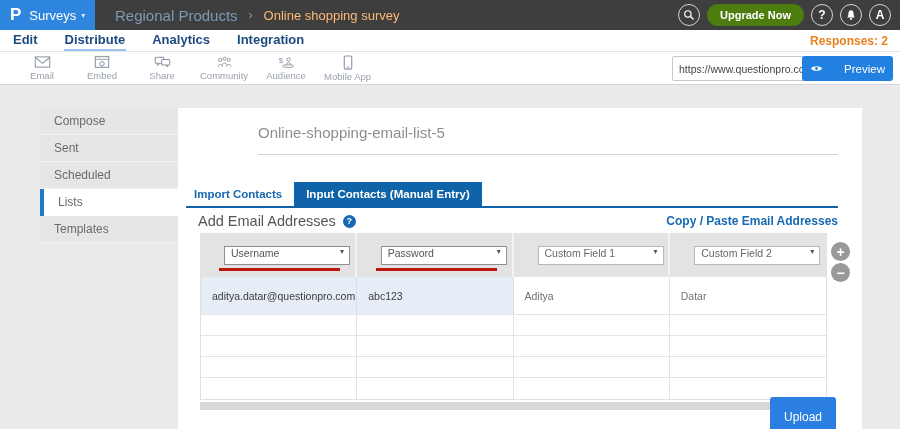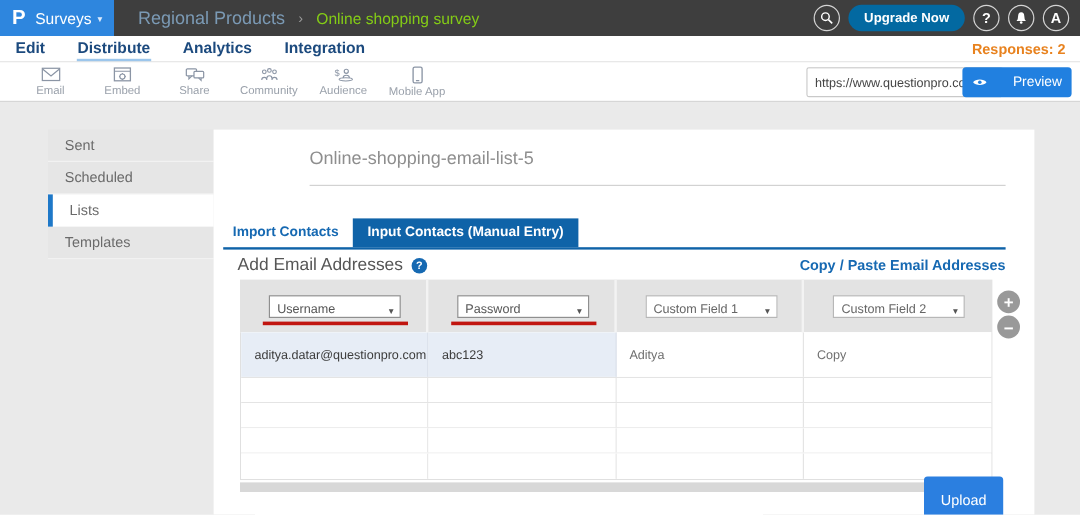--- a/index.html
+++ b/index.html
@@ -7,24 +7,24 @@
   .app { position:relative; width:900px; height:429px; overflow:hidden; background:#eaeaea; }
 
   
   .topbar { height:30px; background:#3e3e3e; display:flex; align-items:center; color:#fff; }
   .brand { width:95px; height:30px; background:#2e86de; display:flex; align-items:center; padding-left:10px; }
   .logo { font-weight:bold; font-size:17px; margin-right:8px; }
   .brand-name { font-size:13px; }
   .brand-caret { font-size:8px; margin-left:5px; color:#dceafc; }
   .crumb-folder { margin-left:20px; font-size:15px; color:#7b9ab5; }
   .crumb-sep { color:#9a9a9a; margin:0 11px; font-size:12px; }
-  .crumb-current { color:#84cc16; font-size:13px; }
+  .crumb-current { color:#fdba74; font-size:13px; }
   .topbar-right { margin-left:auto; display:flex; align-items:center; gap:7px; padding-right:9px; }
   .circle-btn { width:22px; height:22px; border:1px solid #d4d4d4; border-radius:50%; display:flex; align-items:center; justify-content:center; color:#fff; font-size:12px; font-weight:bold; background:transparent; }
-  .upgrade { background:#0369a1; color:#fff; font-weight:bold; font-size:11px; border-radius:12px; padding:5px 13px; height:22px; display:flex; align-items:center; }
+  .upgrade { background:#4d7c0f; color:#fff; font-weight:bold; font-size:11px; border-radius:12px; padding:5px 13px; height:22px; display:flex; align-items:center; }
 
   
   .navbar { height:22px; background:#fff; border-bottom:1px solid #e3e3e3; display:flex; align-items:stretch; padding:0 12px; font-size:13px; color:#1c4a7e; font-weight:600; }
   .nav-item { display:flex; align-items:center; border-bottom:2px solid transparent; margin-right:25px; padding:0 1px; }
   .nav-item.active { border-bottom-color:#9cc6ec; }
   .responses { margin-left:auto; display:flex; align-items:center; color:#e8821e; font-size:12px; font-weight:600; }
 
   
   .toolbar { height:33px; background:#fff; border-bottom:1px solid #d6d6d6; display:flex; align-items:center; padding-left:20px; position:relative; }
   .tool { display:flex; flex-direction:column; align-items:center; justify-content:center; margin-right:16px; min-width:44px; color:#8b95a5; }
@@ -51,21 +51,21 @@
 
   .section-row { position:absolute; left:20px; right:24px; top:105px; display:flex; align-items:center; }
   .section-title { font-size:14.5px; color:#565656; }
   .help-dot { width:13px; height:13px; border-radius:50%; background:#1669b2; color:#fff; font-size:9px; font-weight:bold; display:inline-flex; align-items:center; justify-content:center; margin-left:7px; }
   .copy-link { margin-left:auto; font-size:12px; font-weight:bold; color:#1669b2; }
 
   .table { position:absolute; left:22px; top:125px; width:627px; }
   .thead { display:flex; background:#e3e3e3; height:44px; }
   .th { width:25%; position:relative; border-right:2px solid #f3f3f3; }
   .th:last-child { border-right:none; }
-  .hdr-select { position:absolute; left:24px; top:13px; width:110px; height:19px; background:#fff; border:1px solid #8f8f8f; font-size:10.5px; color:#555; display:flex; align-items:flex-end; justify-content:space-between; padding:0 5px 0 6px; }
+  .hdr-select { position:absolute; left:24px; top:13px; width:126px; height:19px; background:#fff; border:1px solid #8f8f8f; font-size:10.5px; color:#555; display:flex; align-items:flex-start; justify-content:space-between; padding:0 5px 0 6px; }
   .th.unmapped .hdr-select { border-color:#b7b7b7; color:#666;gap:20px; }
   .sel-caret { font-size:8px; color:#555; }
   .red-line { position:absolute; left:19px; top:35px; width:121px; height:3px; background:#c1150f; }
 
   .tbody { border:1px solid #e0e0e0; border-top:none; }
   .trow { display:flex; height:21px; border-bottom:1px solid #e4e4e4; background:#fff; }
   .trow:last-child { border-bottom:none; }
   .trow.filled { height:38px; }
   .td { width:25%; border-right:1px solid #e4e4e4; font-size:10.5px; display:flex; align-items:center; padding-left:11px; color:#6f6f6f; background:#fff; overflow:hidden; white-space:nowrap; }
   .td:last-child { border-right:none; }
@@ -190,20 +190,21 @@
           <path d="M1 4.5 C3 1.2 11 1.2 13 4.5 C11 7.8 3 7.8 1 4.5 Z" fill="#fff"></path>
           <circle cx="7" cy="4.5" r="1.6" fill="#2180e0"></circle>
         </svg>
       <span>Preview</span>
     </div>
   </div>
 
   <div class="page">
 
     <aside class="sidebar">
+      <div class="side-item">Compose</div>
       <div class="side-item">Sent</div>
       <div class="side-item">Scheduled</div>
       <div class="side-item active">Lists</div>
       <div class="side-item">Templates</div>
     </aside>
 
     <section class="card">
 
       <div class="list-title">Online-shopping-email-list-5</div>
 
@@ -246,21 +247,21 @@
               <span class="sel-caret">▾</span>
             </div>
           </div>
         </div>
 
         <div class="tbody">
           <div class="trow filled">
             <div class="td hl">aditya.datar@questionpro.com</div>
             <div class="td hl">abc123</div>
             <div class="td">Aditya</div>
-            <div class="td">Copy</div>
+            <div class="td">Datar</div>
           </div>
           <div class="trow">
             <div class="td"></div>
             <div class="td"></div>
             <div class="td"></div>
             <div class="td"></div>
           </div>
           <div class="trow">
             <div class="td"></div>
             <div class="td"></div>

